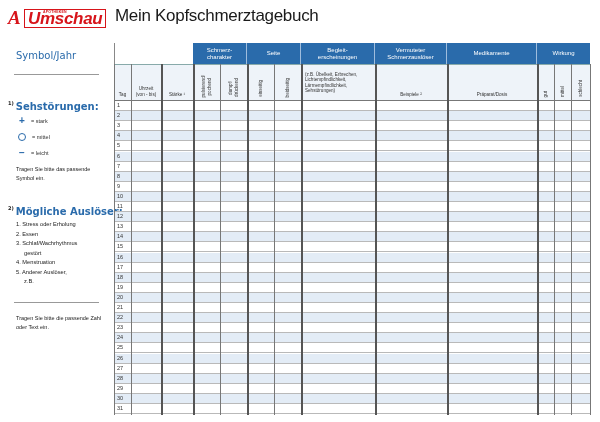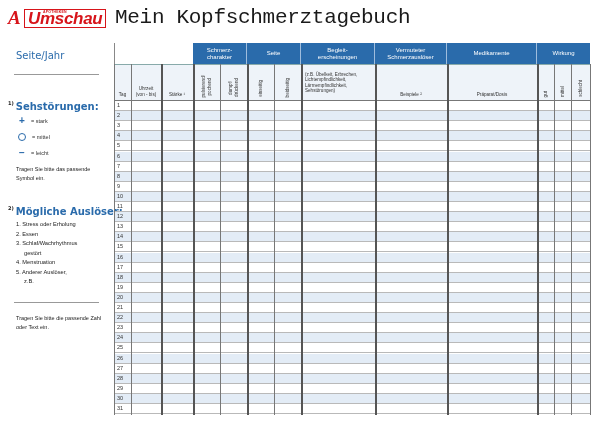--- a/index.html
+++ b/index.html
@@ -5,21 +5,21 @@
   * { box-sizing: border-box; margin: 0; padding: 0; }
   html, body { width: 600px; height: 422px; background: #ffffff; overflow: hidden; }
   body { position: relative; font-family: "Liberation Sans", "DejaVu Sans", sans-serif; color: #222; }
 
   
   .logo { position: absolute; left: 8px; top: 8px; height: 20px; display: flex; align-items: center; }
   .logo-a { width: 16px; height: 18px; color: #d7141a; font-weight: bold; font-size: 19px; line-height: 18px; font-family: "Liberation Serif", serif; font-style: italic; }
   .logo-box { position: relative; margin-left: 0; height: 19px; padding: 0 3px; border: 1.5px solid #d7141a; display: flex; align-items: flex-end; }
   .logo-small { position: absolute; top: 0px; left: 18px; font-size: 3.5px; color: #d7141a; font-weight: bold; letter-spacing: 0.2px; line-height: 4px; }
   .logo-word { color: #d7141a; font-weight: bold; font-style: italic; font-size: 17px; line-height: 17px; letter-spacing: -0.3px; }
-  .page-title { position: absolute; left: 115px; top: 6px; font-size: 21px; color: #1a1a1a; font-family: Liberation Mono, monospace; letter-spacing: -0.3px; }
+  .page-title { position: absolute; left: 115px; top: 6px; font-size: 17px; color: #1a1a1a; font-family: Liberation Sans, sans-serif; letter-spacing: -0.3px; }
   .monat { position: absolute; left: 16px; top: 50px; font-size: 10px; color: #2a6bab; font-family: "DejaVu Sans", sans-serif; }
   .divider { position: absolute; left: 14px; width: 85px; height: 1px; background: #999; }
   .sec-head { position: absolute; left: 8px; font-size: 10px; color: #2a6bab; font-weight: bold; font-family: "DejaVu Sans", sans-serif; white-space: nowrap; }
   .sec-head sup { font-size: 5px; color: #222; font-weight: bold; margin-right: 2px; vertical-align: 5px; }
   .legend-row { position: absolute; left: 16px; display: flex; align-items: center; font-size: 5.5px; color: #333; }
   .legend-sym { width: 12px; color: #2a6bab; font-size: 10px; font-weight: bold; text-align: center; line-height: 8px; }
   .legend-circle { width: 8px; height: 8px; border: 1.3px solid #2a6bab; border-radius: 50%; margin: 0 3px 0 2px; }
   .legend-text { margin-left: 3px; }
   .note { position: absolute; left: 16px; width: 86px; font-size: 5.5px; line-height: 9px; color: #222; }
   .list { position: absolute; left: 16px; top: 220px; font-size: 5.7px; line-height: 9.5px; color: #222; width: 90px; }
@@ -43,21 +43,21 @@
 
 <div class="logo">
   <span class="logo-a">A</span>
   <span class="logo-box">
     <span class="logo-small">APOTHEKEN</span>
     <span class="logo-word">Umschau</span>
   </span>
 </div>
 <div class="page-title">Mein Kopfschmerztagebuch</div>
 
-<div class="monat">Seite/Jahr</div>
+<div class="monat">Symbol/Jahr</div>
 <div class="divider" style="top:74px;"></div>
 
 <div class="sec-head" style="top:100px;">
   <sup>1)</sup><span>Sehstörungen:</span>
 </div>
 <div class="legend-row" style="top:117px;">
   <span class="legend-sym">+</span>
   <span class="legend-text">= stark</span>
 </div>
 <div class="legend-row" style="top:133px;">

